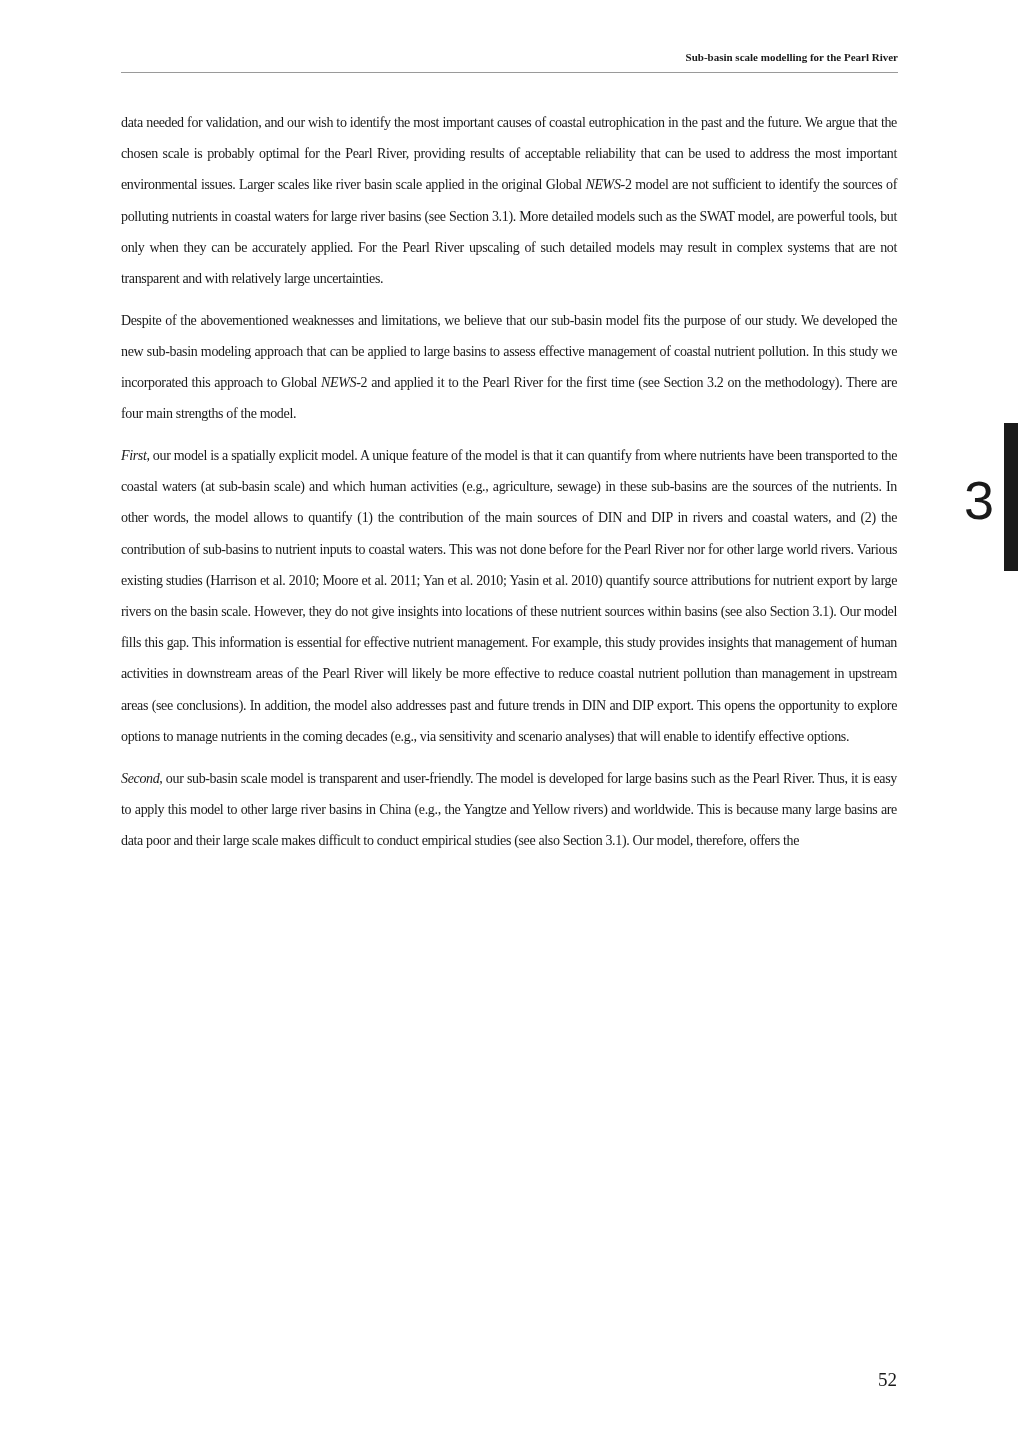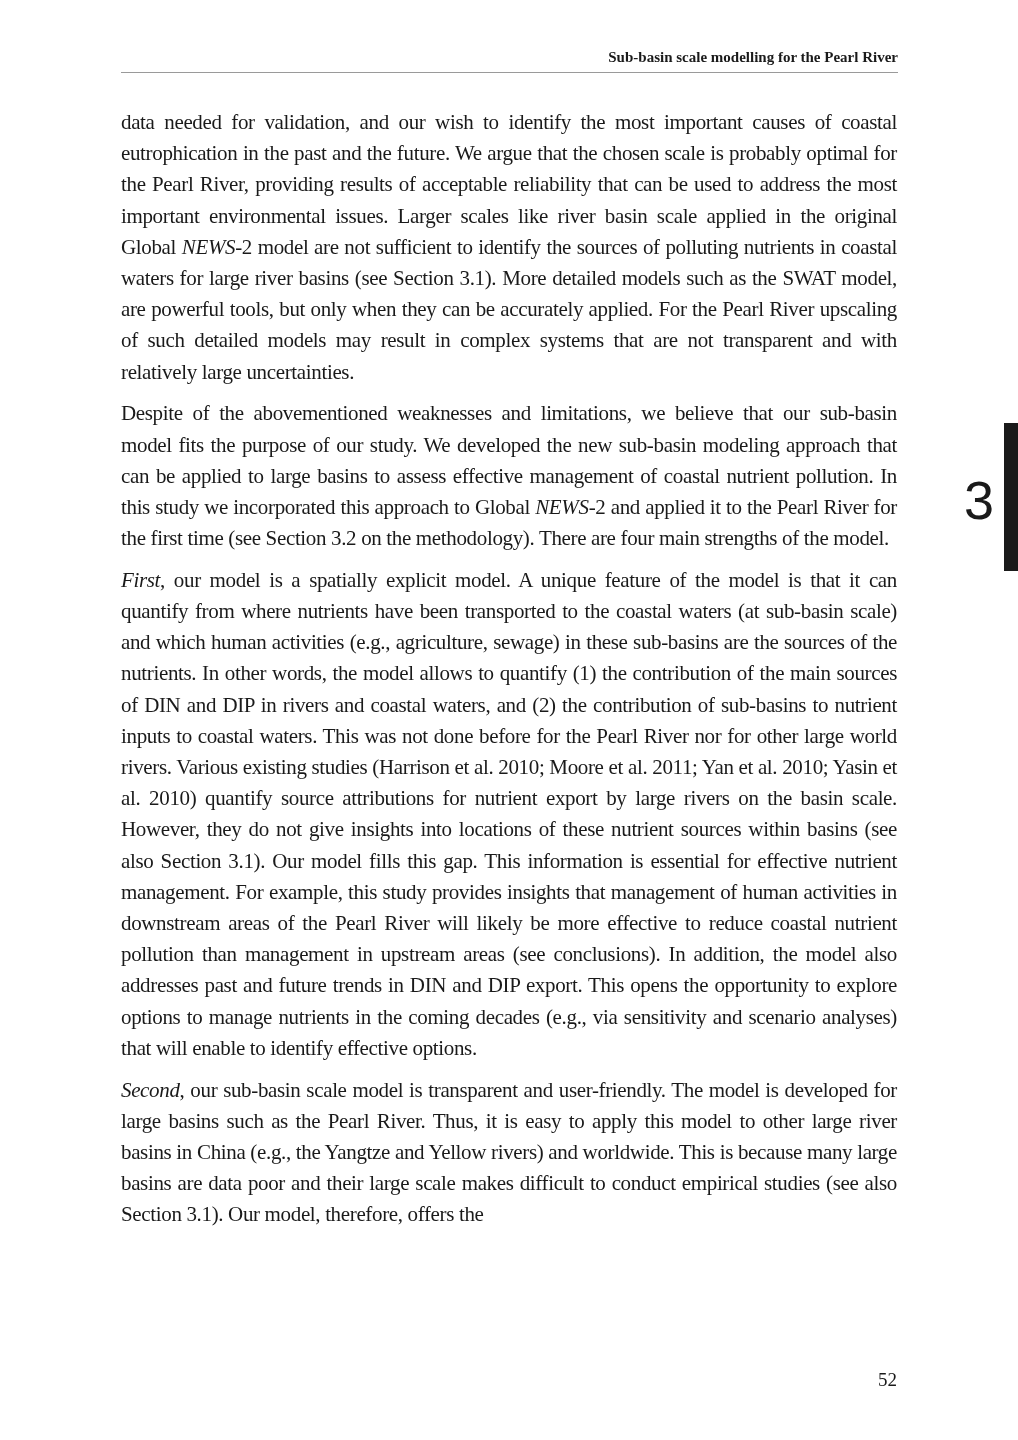--- a/index.html
+++ b/index.html
@@ -17,30 +17,30 @@
     }
     .running-header {
       position: absolute;
       left: 121px;
       right: 120px;
       top: 46px;
       height: 26px;
       border-bottom: 1px solid #9a9a9a;
       text-align: right;
       font-weight: bold;
-      font-size: 15px;
+      font-size: 11px;
       line-height: 22px;
       color: #1a1a1a;
     }
     .body-text {
       position: absolute;
       left: 121px;
       top: 107px;
       width: 776px;
-      font-size: 21px;
+      font-size: 14px;
       line-height: 31.2px;
       text-align: justify;
       letter-spacing: -0.35px;
       word-spacing: 0px;
     }
     .body-text p {
       margin: 0 0 10.5px 0;
       text-align: justify;
     }
     .body-text em {

